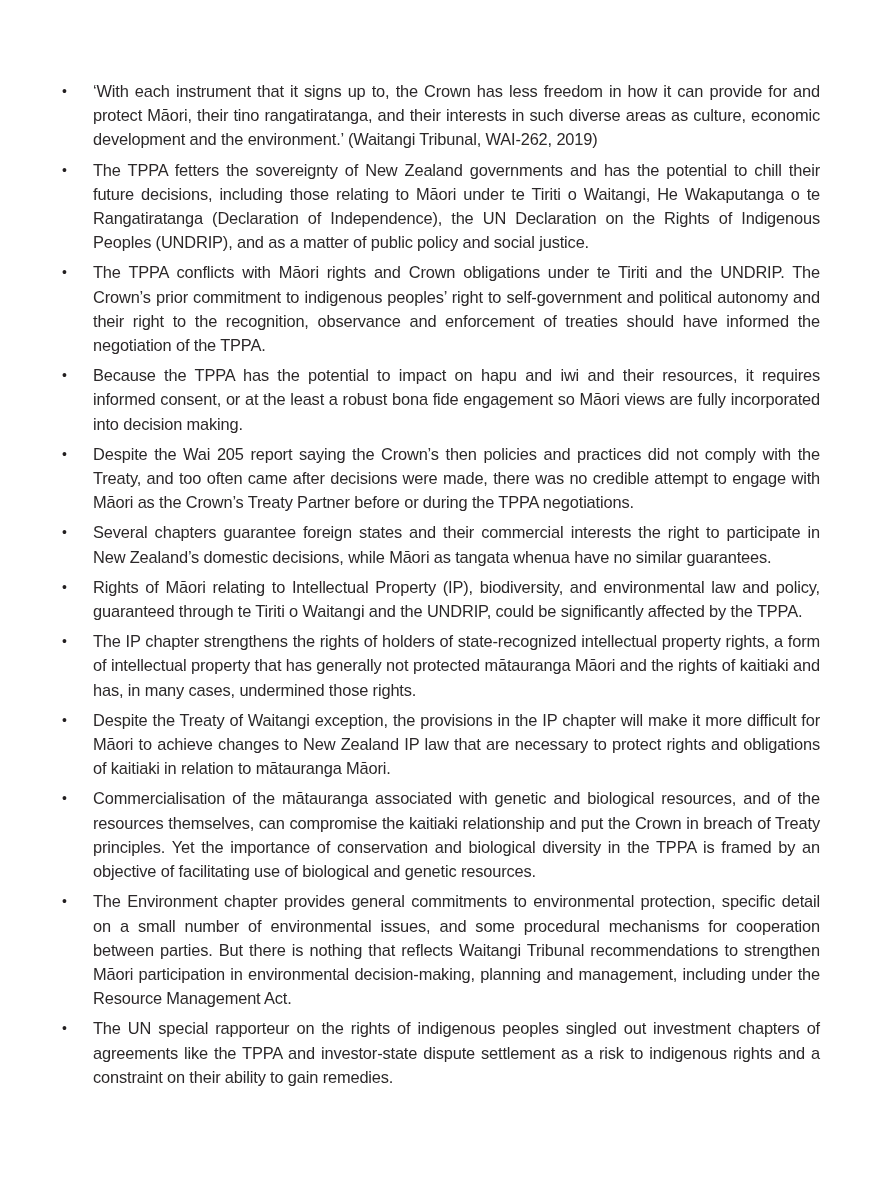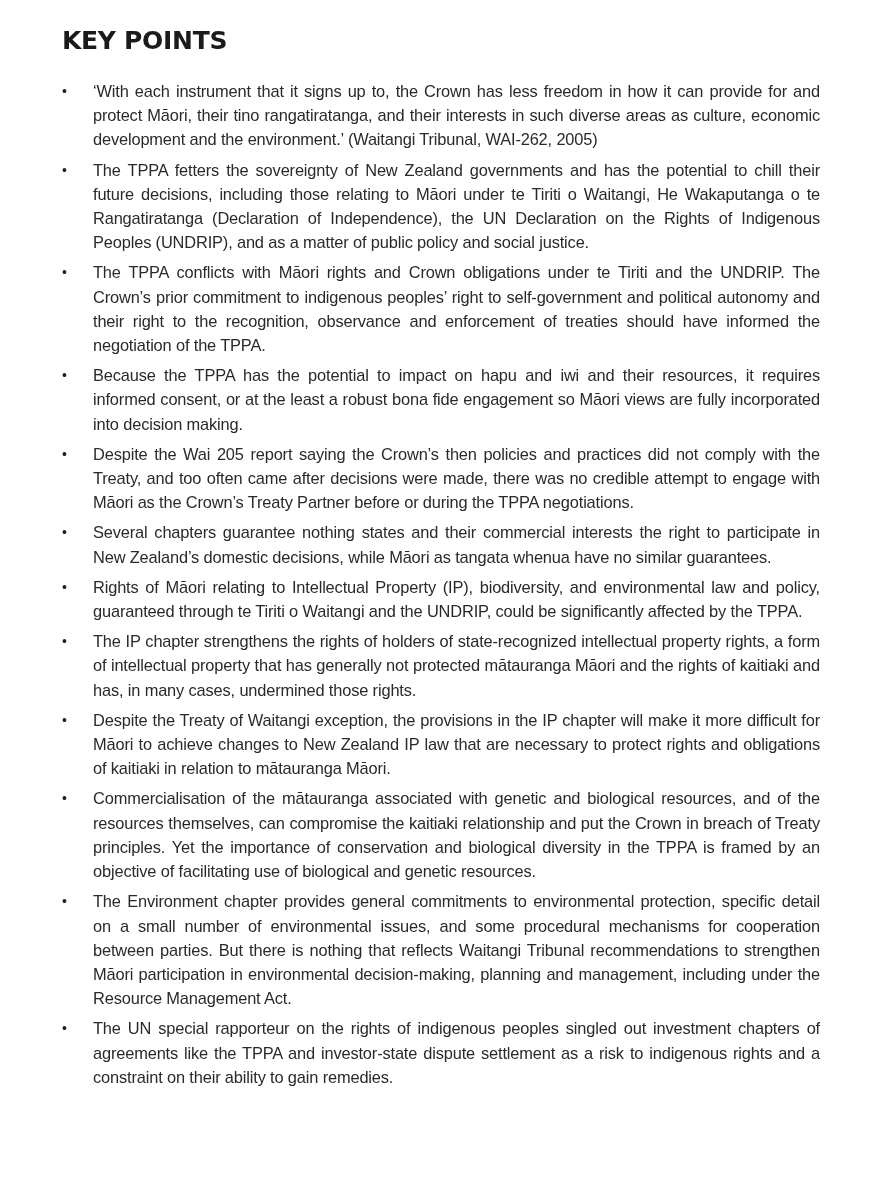--- a/index.html
+++ b/index.html
@@ -62,46 +62,45 @@
       color: #231f20;
     }
     .point-text {
       display: block;
     }
   </style>
 </head>
 <body>
 
 <div class="page">
-  <h1 class="heading">KEY POINTS</h1>
 
   <ul class="points">
     <li class="point">
       <span class="bullet">•</span>
-      <span class="point-text">‘With each instrument that it signs up to, the Crown has less freedom in how it can provide for and protect Māori, their tino rangatiratanga, and their interests in such diverse areas as culture, economic development and the environment.’ (Waitangi Tribunal, WAI-262, 2005)</span>
+      <span class="point-text">‘With each instrument that it signs up to, the Crown has less freedom in how it can provide for and protect Māori, their tino rangatiratanga, and their interests in such diverse areas as culture, economic development and the environment.’ (Waitangi Tribunal, WAI-262, 2019)</span>
     </li>
     <li class="point">
       <span class="bullet">•</span>
       <span class="point-text">The TPPA fetters the sovereignty of New Zealand governments and has the potential to chill their future decisions, including those relating to Māori under te Tiriti o Waitangi, He Wakaputanga o te Rangatiratanga (Declaration of Independence), the UN Declaration on the Rights of Indigenous Peoples (UNDRIP), and as a matter of public policy and social justice.</span>
     </li>
     <li class="point">
       <span class="bullet">•</span>
       <span class="point-text">The TPPA conflicts with Māori rights and Crown obligations under te Tiriti and the UNDRIP. The Crown’s prior commitment to indigenous peoples’ right to self-government and political autonomy and their right to the recognition, observance and enforcement of treaties should have informed the negotiation of the TPPA.</span>
     </li>
     <li class="point">
       <span class="bullet">•</span>
       <span class="point-text">Because the TPPA has the potential to impact on hapu and iwi and their resources, it requires informed consent, or at the least a robust bona fide engagement so Māori views are fully incorporated into decision making.</span>
     </li>
     <li class="point">
       <span class="bullet">•</span>
       <span class="point-text">Despite the Wai 205 report saying the Crown’s then policies and practices did not comply with the Treaty, and too often came after decisions were made, there was no credible attempt to engage with Māori as the Crown’s Treaty Partner before or during the TPPA negotiations.</span>
     </li>
     <li class="point">
       <span class="bullet">•</span>
-      <span class="point-text">Several chapters guarantee nothing states and their commercial interests the right to participate in New Zealand’s domestic decisions, while Māori as tangata whenua have no similar guarantees.</span>
+      <span class="point-text">Several chapters guarantee foreign states and their commercial interests the right to participate in New Zealand’s domestic decisions, while Māori as tangata whenua have no similar guarantees.</span>
     </li>
     <li class="point">
       <span class="bullet">•</span>
       <span class="point-text">Rights of Māori relating to Intellectual Property (IP), biodiversity, and environmental law and policy, guaranteed through te Tiriti o Waitangi and the UNDRIP, could be significantly affected by the TPPA.</span>
     </li>
     <li class="point">
       <span class="bullet">•</span>
       <span class="point-text">The IP chapter strengthens the rights of holders of state-recognized intellectual property rights, a form of intellectual property that has generally not protected mātauranga Māori and the rights of kaitiaki and has, in many cases, undermined those rights.</span>
     </li>
     <li class="point">

